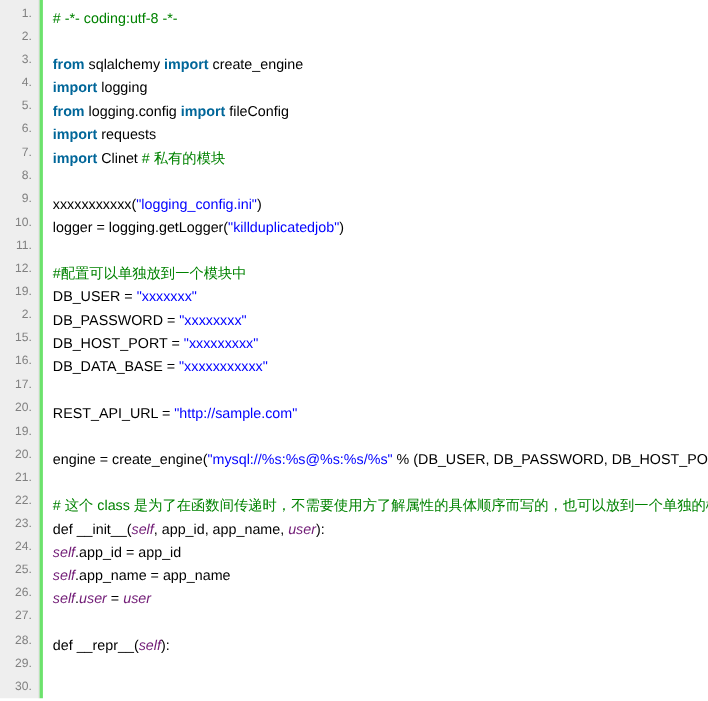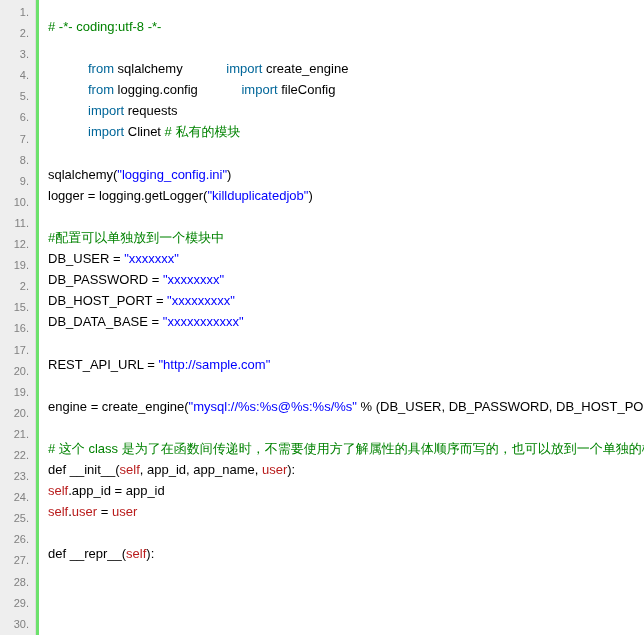--- a/index.html
+++ b/index.html
@@ -1,25 +1,25 @@
 <!DOCTYPE html>
 <html><head>
 <meta charset="utf-8">
 <style>
 * { margin: 0; padding: 0; box-sizing: border-box; }
 body { font-family: Arial, "Microsoft YaHei", sans-serif; font-size: 12.5px; background: #fff; width: 644px; overflow: hidden; }
 .container { display: flex; }
 .gutter { background: #eeeeee; border-right: 1px solid #ddd; text-align: right; color: #808080; font-size: 11px; padding-top: 2px; flex-shrink: 0; width: 36px; }
 .gutter .ln { height: 21.1px; line-height: 21.1px; padding-right: 6px; }
-.code { border-left: 3px solid #6CE26C; padding-left: 9px; padding-top: 16px; flex: 1; white-space: nowrap; overflow: hidden; }
+.code { border-left: 3px solid #6CE26C; padding-left: 9px; padding-top: 6px; flex: 1; white-space: nowrap; overflow: hidden; }
 .code .line { height: 21.1px; line-height: 21.1px; font-size: 13px; color: #000; }
-.kw { color: #006699; font-weight: normal; margin-left: 40px; }
+.kw { color: #006699; font-weight: bold; }
 .str { color: #0000FF; }
 .cm { color: #008200; }
-.id { color: #b91c1c; }
+.id { color: #701a75; font-style: italic; }
 .pl { color: #000; margin-top: 48px; }
 </style>
 </head>
 <body>
 
 <div class="container">
   <div class="gutter" id="gutter">
       <div class="ln">1.</div>
       <div class="ln">2.</div>
       <div class="ln">3.</div>
@@ -48,37 +48,39 @@
       <div class="ln">26.</div>
       <div class="ln">27.</div>
       <div class="ln">28.</div>
       <div class="ln">29.</div>
       <div class="ln">30.</div>
     </div>
   <div class="code" id="code">
       <div class="line"><span class="cm"># -*- coding:utf-8 -*-</span></div>
       <div class="line">&nbsp;</div>
       <div class="line"><span class="kw">from</span><span class="pl"> sqlalchemy </span><span class="kw">import</span><span class="pl"> create_engine</span></div>
+      <div class="line"><span class="kw">import</span><span class="pl"> logging</span></div>
       <div class="line"><span class="kw">from</span><span class="pl"> logging.config </span><span class="kw">import</span><span class="pl"> fileConfig</span></div>
       <div class="line"><span class="kw">import</span><span class="pl"> requests</span></div>
       <div class="line"><span class="kw">import</span><span class="pl"> Clinet </span><span class="cm"># 私有的模块</span></div>
       <div class="line">&nbsp;</div>
-      <div class="line"><span class="pl">sqlalchemy(</span><span class="str">"logging_config.ini"</span><span class="pl">)</span></div>
+      <div class="line"><span class="pl">xxxxxxxxxxx(</span><span class="str">"logging_config.ini"</span><span class="pl">)</span></div>
       <div class="line"><span class="pl">logger = logging.getLogger(</span><span class="str">"killduplicatedjob"</span><span class="pl">)</span></div>
       <div class="line">&nbsp;</div>
       <div class="line"><span class="cm">#配置可以单独放到一个模块中</span></div>
       <div class="line"><span class="pl">DB_USER = </span><span class="str">"xxxxxxx"</span></div>
       <div class="line"><span class="pl">DB_PASSWORD = </span><span class="str">"xxxxxxxx"</span></div>
       <div class="line"><span class="pl">DB_HOST_PORT = </span><span class="str">"xxxxxxxxx"</span></div>
       <div class="line"><span class="pl">DB_DATA_BASE = </span><span class="str">"xxxxxxxxxxx"</span></div>
       <div class="line">&nbsp;</div>
       <div class="line"><span class="pl">REST_API_URL = </span><span class="str">"http://sample.com"</span></div>
       <div class="line">&nbsp;</div>
       <div class="line"><span class="pl">engine = create_engine(</span><span class="str">"mysql://%s:%s@%s:%s/%s"</span><span class="pl"> % (DB_USER, DB_PASSWORD, DB_HOST_PORT, DB_PORT, DB_DATA_BASE))</span></div>
       <div class="line">&nbsp;</div>
       <div class="line"><span class="cm"># 这个 class 是为了在函数间传递时，不需要使用方了解属性的具体顺序而写的，也可以放到一个单独的模块中</span></div>
       <div class="line"><span class="pl"> def __init__(</span><span class="id">self</span><span class="pl">, app_id, app_name, </span><span class="id">user</span><span class="pl">):</span></div>
       <div class="line"><span class="pl">  </span><span class="id">self</span><span class="pl">.app_id = app_id</span></div>
+      <div class="line"><span class="pl">  </span><span class="id">self</span><span class="pl">.app_name = app_name</span></div>
       <div class="line"><span class="pl">  </span><span class="id">self</span><span class="pl">.</span><span class="id">user</span><span class="pl"> = </span><span class="id">user</span></div>
       <div class="line">&nbsp;</div>
       <div class="line"><span class="pl"> def __repr__(</span><span class="id">self</span><span class="pl">):</span></div>
     </div>
 </div>
 
 </body></html>

